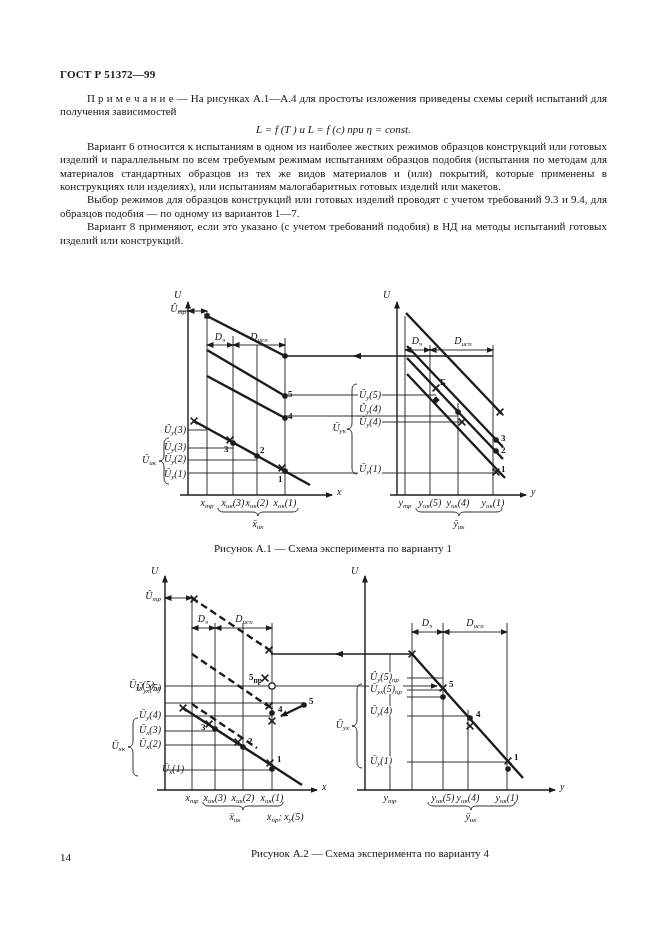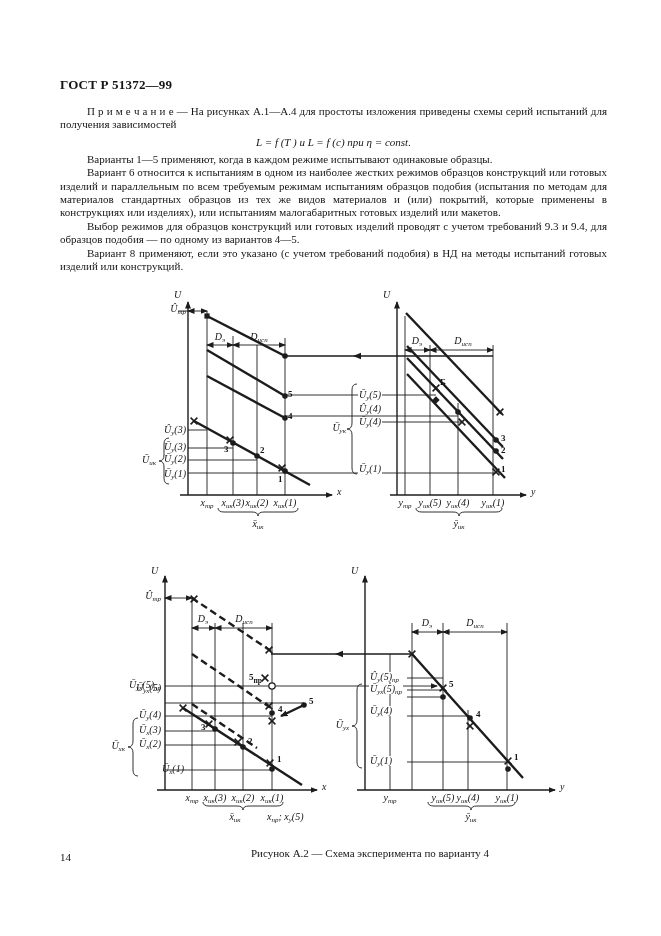--- a/index.html
+++ b/index.html
@@ -1,20 +1,20 @@
 <!DOCTYPE html>
 <html><head>
 <meta charset="utf-8">
 <style>
   html,body{margin:0;padding:0;}
   body{width:661px;height:936px;background:#f6f6f4;position:relative;
        font-family:"Liberation Serif",serif;color:#151515;}
   .sheet{position:absolute;inset:0;background:#ffffff;}
   .content{position:absolute;left:60px;top:68px;width:547px;}
-  .gost-header{font-size:13px;font-weight:bold;margin:9px 0 12px 0;letter-spacing:.2px;}
+  .gost-header{font-size:11px;font-weight:bold;margin:0 0 12px 0;letter-spacing:.2px;}
   .para{font-size:11px;line-height:13.4px;text-align:justify;margin:0;text-indent:27px;}
   .formula{font-size:11px;line-height:16px;text-align:center;text-indent:0;
            font-style:italic;margin:2px 0 3px;}
   .fig{position:absolute;}
   .fig span{position:absolute;white-space:nowrap;}
   .m{font-style:italic;font-size:10px;line-height:10px;font-family:"Liberation Serif",serif;}
   .m sub{font-size:7px;font-style:italic;line-height:0;vertical-align:-2px;}
   .pt{font-size:9px;font-weight:bold;line-height:9px;font-family:"Liberation Serif",serif;}
   .ctr{transform:translateX(-50%);}
   .bg{background:#fff;padding:0 1px;}
@@ -31,23 +31,22 @@
 </style>
 </head>
 <body>
 
 <div class="sheet">
 
   <div class="content">
     <div class="gost-header">ГОСТ Р 51372—99</div>
     <p class="para">П р и м е ч а н и е — На рисунках А.1—А.4 для простоты изложения приведены схемы серий испытаний для получения зависимостей</p>
     <p class="formula">L = f (T ) и L = f (c) при η = const.</p>
-    <p class="para">Варианты 1—5 применяют, когда в каждом режиме испытывают одинаковые образцы.</p>
     <p class="para">Вариант 6 относится к испытаниям в одном из наиболее жестких режимов образцов конструкций или готовых изделий и параллельным по всем требуемым режимам испытаниям образцов подобия (испытания по методам для материалов стандартных образцов из тех же видов материалов и (или) покрытий, которые применены в конструкциях или изделиях), или испытаниям малогабаритных готовых изделий или макетов.</p>
-    <p class="para">Выбор режимов для образцов конструкций или готовых изделий проводят с учетом требований 9.3 и 9.4, для образцов подобия — по одному из вариантов 4—5.</p>
+    <p class="para">Выбор режимов для образцов конструкций или готовых изделий проводят с учетом требований 9.3 и 9.4, для образцов подобия — по одному из вариантов 1—7.</p>
     <p class="para">Вариант 8 применяют, если это указано (с учетом требований подобия) в НД на методы испытаний готовых изделий или конструкций.</p>
   </div>
 
   <div class="fig" style="left:130px;top:288px;width:420px;height:248px">
     <svg width="420" height="248">
       <defs>
         <marker id="ah" markerWidth="9" markerHeight="8" refX="6.5" refY="3" orient="auto-start-reverse" markerUnits="userSpaceOnUse">
           <path d="M0,0 L7.5,3 L0,6 Z" fill="#1c1c1c"></path>
         </marker>
         <g id="xm">
@@ -192,20 +191,21 @@
     <span class="pt" style="left:371px;top:146px">3</span>
     <span class="pt" style="left:371px;top:158px">2</span>
     <span class="pt" style="left:371px;top:177px">1</span>
     <span class="m ctr" style="left:275px;top:210px">y<sub>тр</sub></span>
     <span class="m ctr" style="left:300px;top:210px">y<sub>ик</sub>(5)</span>
     <span class="m ctr" style="left:328px;top:210px">y<sub>ик</sub>(4)</span>
     <span class="m ctr" style="left:363px;top:210px">y<sub>ик</sub>(1)</span>
     <span class="m ctr" style="left:329px;top:231px">ȳ<sub>ик</sub></span>
   </div>
 
+  <div class="figcap" style="left:60px;top:542px;width:546px">Рисунок А.1 — Схема эксперимента по варианту 1</div>
 
   <div class="fig" style="left:95px;top:566px;width:470px;height:260px">
     <svg width="470" height="260">
       <g>
         <path class="ln med" d="M70,224 L70,10" marker-end="url(#ah)"></path>
         <path class="ln med" d="M62,224 L222,224" marker-end="url(#ah)"></path>
       </g>
       <g>
         <path class="ln thin" d="M97,32 L97,224"></path>
         <path class="ln thin" d="M120,57 L120,224"></path>

